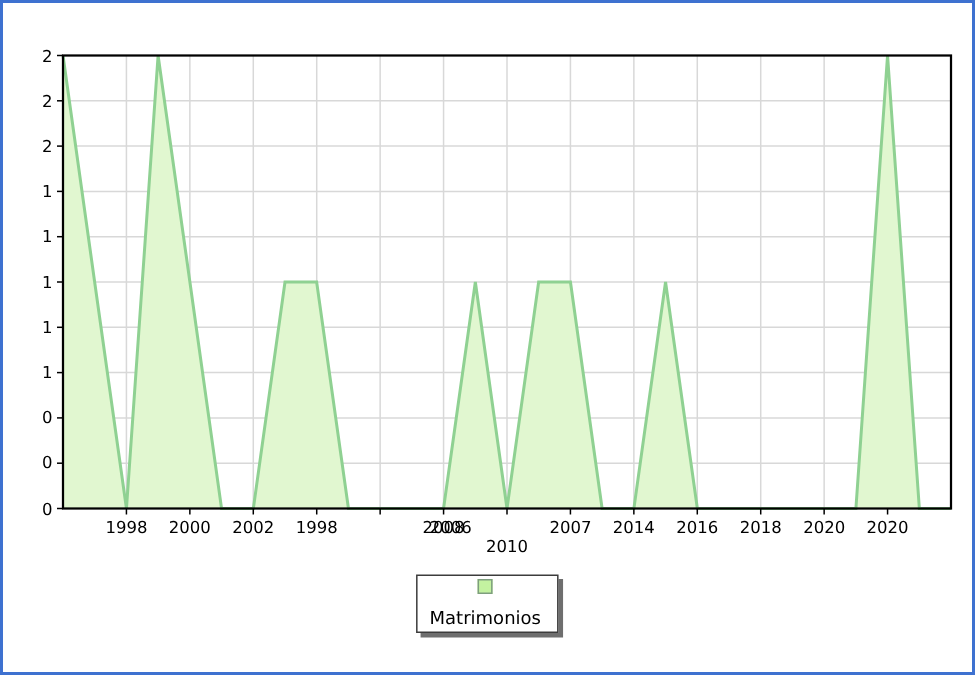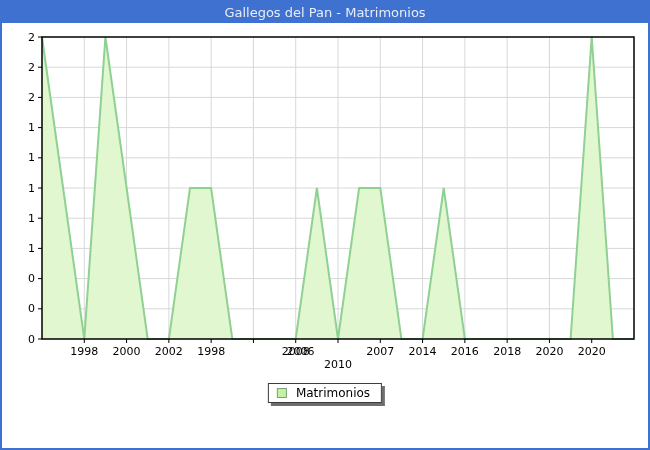--- a/index.html
+++ b/index.html
@@ -28,39 +28,36 @@
     position:absolute; left:116px; top:333px; z-index:1;
     font-size:38px; letter-spacing:2px; white-space:nowrap; font-weight:bold;
   }
   .wm-gray { color:#e6e6e6; }
   .wm-blue { color:#d9def5; }
   .legend {
     position:absolute; left:50%; top:381px; transform:translateX(-50%);
     background:#fff; border:1px solid #3c3c3c;
     box-shadow:3px 3px 0 0 #6e6e6e;
     padding:2px 11px 2px 8px; display:flex; align-items:center; gap:9px;
-    font-size:12px; color:#000; z-index:4; white-space:nowrap;
+    font-size:12px; color:#000; z-index:4; white-space:nowrap;flex-direction:column;
   }
   .swatch {
     width:10px; height:10px; background:#c3f2a0; border:1px solid #7e9e7e;
     display:inline-block; flex:0 0 auto;
   }
   .source-url {
     position:absolute; right:10px; top:426px;
     font-size:11px; color:#101010; z-index:3;
   }
 </style>
 </head>
 <body>
 
 <div class="canvas">
 
-  <div class="titlebar">
-    <span>Gallegos del Pan - Matrimonios</span>
-  </div>
 
   <svg id="chart-svg" class="plot-svg" width="650" height="450">
       <line x1="40" y1="65.19999999999999" x2="632" y2="65.19999999999999" stroke="#d8d8d8" stroke-width="1"></line>
       <line x1="40" y1="95.39999999999998" x2="632" y2="95.39999999999998" stroke="#d8d8d8" stroke-width="1"></line>
       <line x1="40" y1="125.60000000000002" x2="632" y2="125.60000000000002" stroke="#d8d8d8" stroke-width="1"></line>
       <line x1="40" y1="155.8" x2="632" y2="155.8" stroke="#d8d8d8" stroke-width="1"></line>
       <line x1="40" y1="186" x2="632" y2="186" stroke="#d8d8d8" stroke-width="1"></line>
       <line x1="40" y1="216.2" x2="632" y2="216.2" stroke="#d8d8d8" stroke-width="1"></line>
       <line x1="40" y1="246.4" x2="632" y2="246.4" stroke="#d8d8d8" stroke-width="1"></line>
       <line x1="40" y1="276.6" x2="632" y2="276.6" stroke="#d8d8d8" stroke-width="1"></line>

